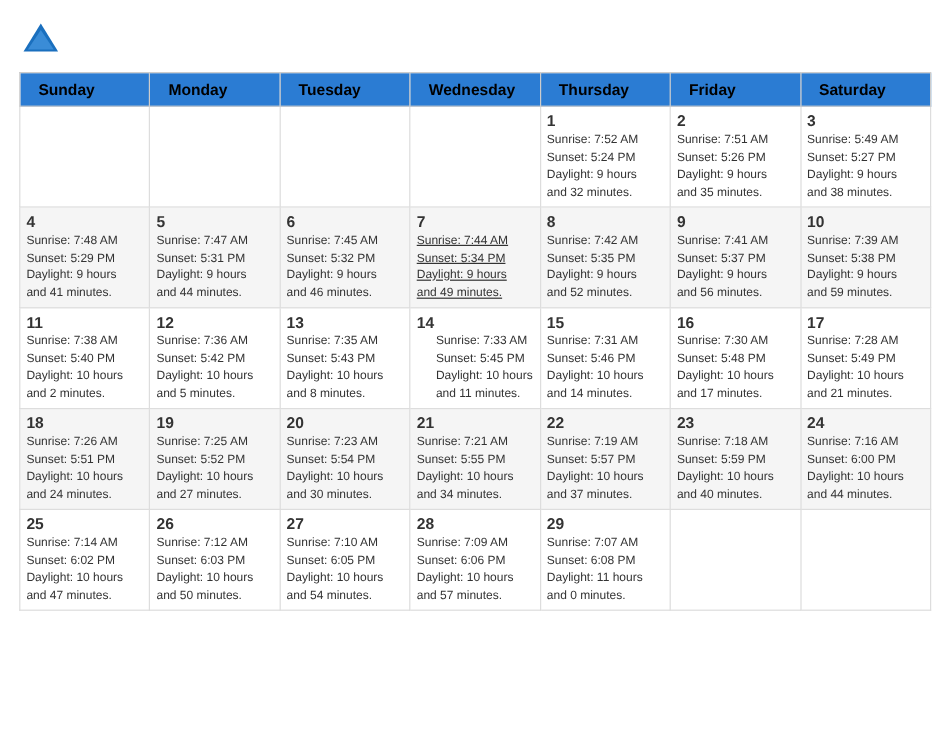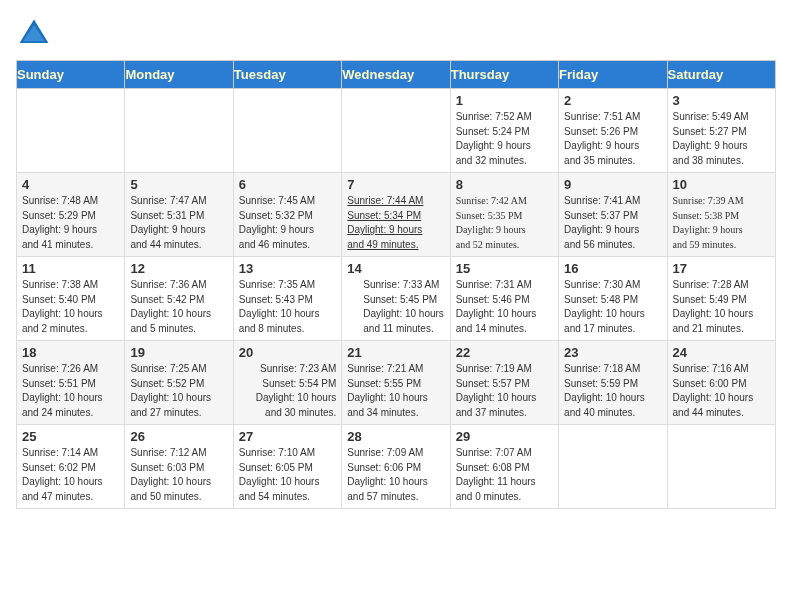--- a/index.html
+++ b/index.html
@@ -51,24 +51,24 @@
     .location {
       font-size: 16px;
       color: #555;
     }
     .calendar {
       width: 100%;
       border-collapse: collapse;
     }
     .calendar th {
       background-color: #2b7cd3;
-      color: #fef9c3;
+      color: #000000;
       font-size: 13px;
       font-weight: bold;
-      padding: 6px 0;
+      padding: 6px 15px;
       text-align: left;
       border: 1px solid #ccc;
     }
     .calendar td {
       vertical-align: top;
       border: 1px solid #ddd;
       padding: 4px 5px;
       font-size: 10.5px;
       color: #333;
       width: calc(100% / 7);
@@ -175,35 +175,35 @@
         </td>
         <td class="shaded">
           <span class="day-number">7</span>
           <div class="day-info" style="white-space: pre-line; text-decoration: underline;">Sunrise: 7:44 AM
 Sunset: 5:34 PM
 Daylight: 9 hours
 and 49 minutes.</div>
         </td>
         <td class="shaded">
           <span class="day-number">8</span>
-          <div class="day-info" style="white-space: pre-line; font-family: Liberation Serif, serif;">Sunrise: 7:42 AM
+          <div class="day-info" style="white-space: pre-line;">Sunrise: 7:42 AM
 Sunset: 5:35 PM
 Daylight: 9 hours
 and 52 minutes.</div>
         </td>
         <td class="shaded">
           <span class="day-number">9</span>
           <div class="day-info" style="white-space: pre-line;">Sunrise: 7:41 AM
 Sunset: 5:37 PM
 Daylight: 9 hours
 and 56 minutes.</div>
         </td>
         <td class="shaded">
           <span class="day-number">10</span>
-          <div class="day-info" style="white-space: pre-line; font-family: Liberation Serif, serif;">Sunrise: 7:39 AM
+          <div class="day-info" style="white-space: pre-line;">Sunrise: 7:39 AM
 Sunset: 5:38 PM
 Daylight: 9 hours
 and 59 minutes.</div>
         </td>
       </tr>
       <tr>
         <td>
           <span class="day-number">11</span>
           <div class="day-info" style="white-space: pre-line;">Sunrise: 7:38 AM
 Sunset: 5:40 PM
@@ -263,21 +263,21 @@
         </td>
         <td class="shaded">
           <span class="day-number">19</span>
           <div class="day-info" style="white-space: pre-line;">Sunrise: 7:25 AM
 Sunset: 5:52 PM
 Daylight: 10 hours
 and 27 minutes.</div>
         </td>
         <td class="shaded">
           <span class="day-number">20</span>
-          <div class="day-info" style="white-space: pre-line; text-align: right;">Sunrise: 7:23 AM
+          <div class="day-info" style="white-space: pre-line;">Sunrise: 7:23 AM
 Sunset: 5:54 PM
 Daylight: 10 hours
 and 30 minutes.</div>
         </td>
         <td class="shaded">
           <span class="day-number">21</span>
           <div class="day-info" style="white-space: pre-line;">Sunrise: 7:21 AM
 Sunset: 5:55 PM
 Daylight: 10 hours
 and 34 minutes.</div>

